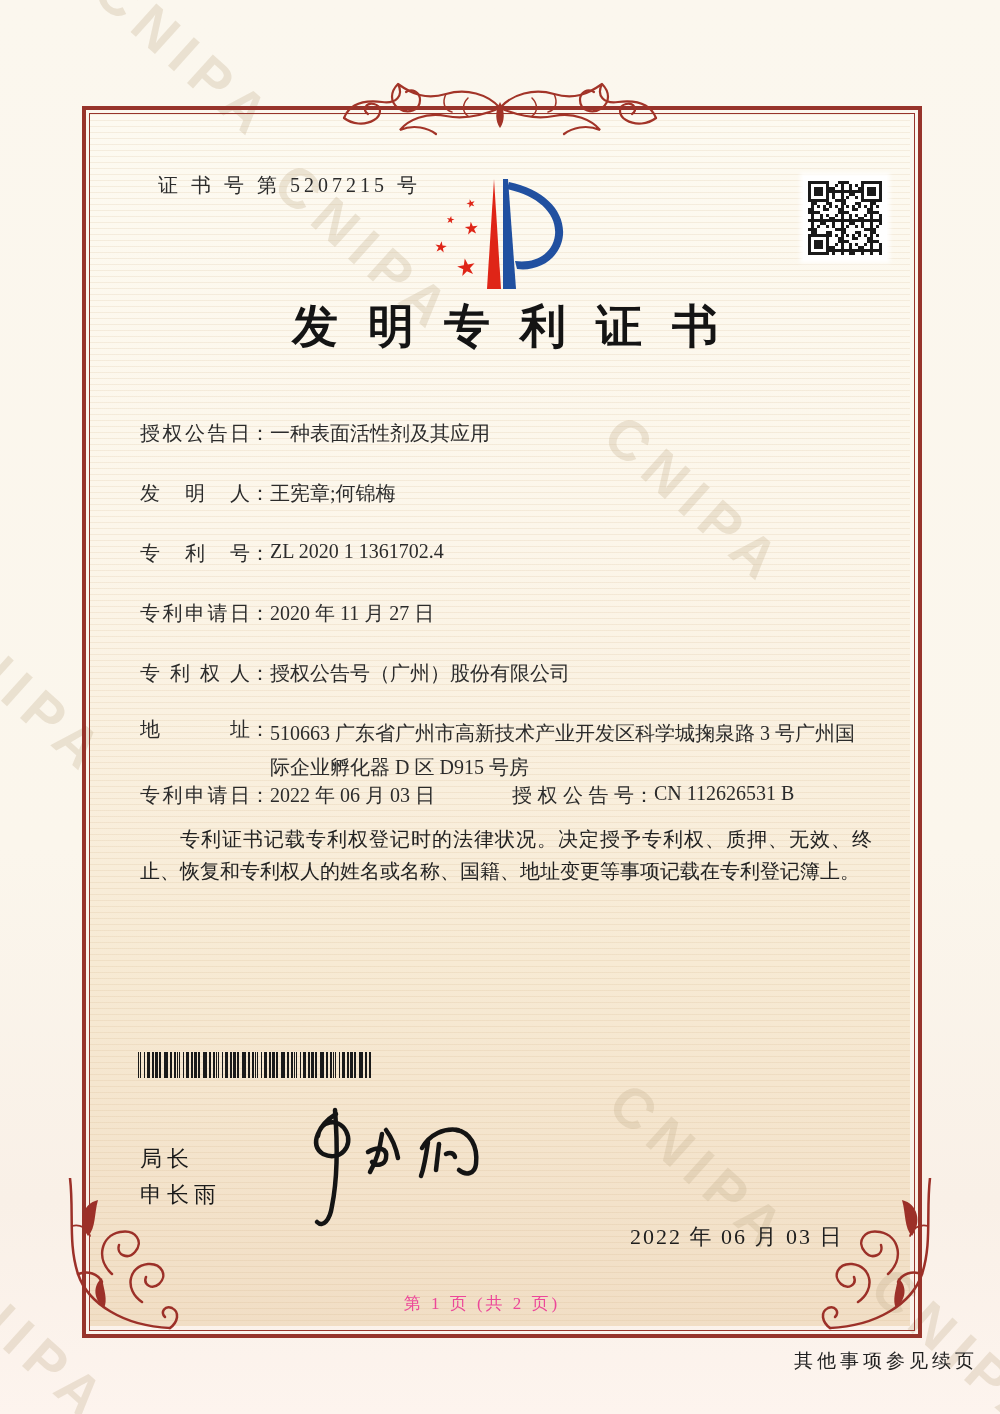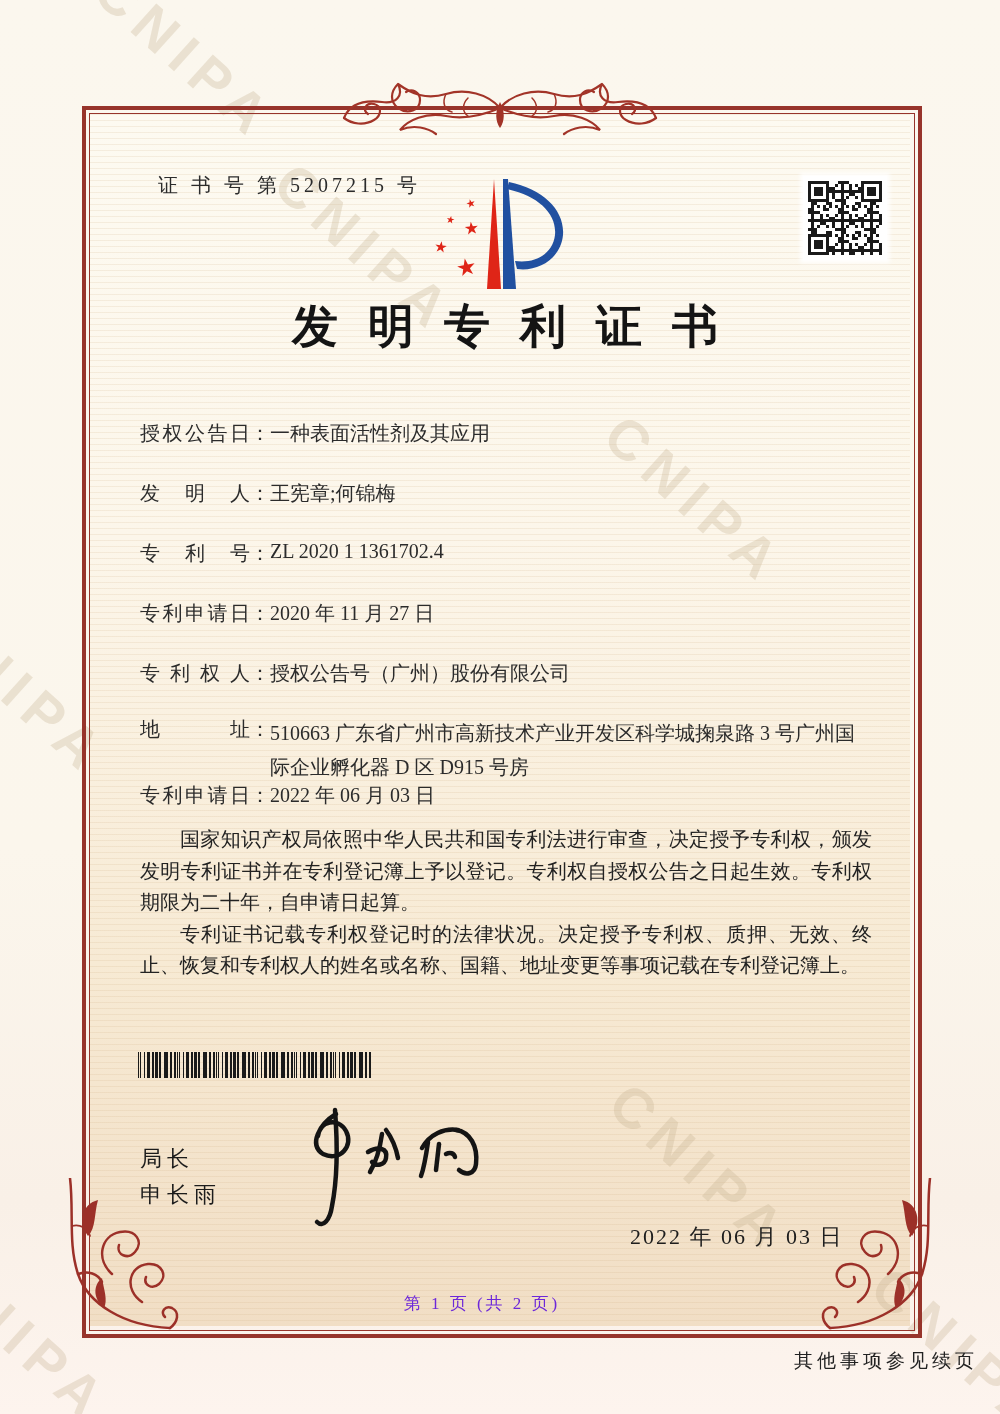--- a/index.html
+++ b/index.html
@@ -60,21 +60,21 @@
   .bodytext p{margin:0;text-indent:2em;}
   
   .barcode{left:138px;top:1052px;width:262px;height:26px;z-index:4;overflow:hidden;white-space:nowrap;font-size:0;}
   .barcode i{display:inline-block;background:#1a1a1a;height:26px;}
   .officer{
     left:140px;z-index:4;font-size:22px;color:#1c1c1c;letter-spacing:5px;
     font-family:"Liberation Sans","DejaVu Sans",sans-serif;
   }
   .signature{left:278px;top:1104px;z-index:4;}
   .issue-date{left:630px;top:1222px;font-size:22px;color:#1e1e1e;letter-spacing:2px;z-index:4;}
-  .page-info{left:82px;top:1292px;width:800px;text-align:center;font-size:17px;letter-spacing:3px;color:#6d28d9;z-index:4;}
+  .page-info{left:82px;top:1292px;width:800px;text-align:center;font-size:17px;letter-spacing:3px;color:#ec4899;z-index:4;}
   .footer-note{left:0;right:22px;top:1348px;text-align:right;font-size:19px;letter-spacing:4px;color:#222;z-index:4;}
   .ornament{z-index:3;}
 </style>
 </head>
 <body>
 
 <div class="abs paper"></div>
 
 <span class="abs wm" style="left:185px;top:55px">CNIPA</span>
 <span class="abs wm" style="left:365px;top:248px">CNIPA</span>
@@ -491,24 +491,26 @@
   <span class="flabel">专利申请日</span><span class="colon">：</span><span class="fvalue">2020 年 11 月 27 日</span>
 </div>
 <div class="abs frow" style="top:660px">
   <span class="flabel">专利权人</span><span class="colon">：</span><span class="fvalue">授权公告号（广州）股份有限公司</span>
 </div>
 <div class="abs frow" style="top:716px">
   <span class="flabel">地址</span><span class="colon">：</span><span class="fvalue wrap">510663 广东省广州市高新技术产业开发区科学城掬泉路 3 号广州国际企业孵化器 D 区 D915 号房</span>
 </div>
 <div class="abs frow" style="top:782px;width:740px">
   <span class="flabel">专利申请日</span><span class="colon">：</span><span class="fvalue">2022 年 06 月 03 日</span>
+  <span class="grant-group2">
+    <span class="flabel" style="width:122px">授权公告号</span><span class="colon">：</span><span class="fvalue">CN 112626531 B</span>
+  </span>
 </div>
 
 <div class="abs bodytext">
-  <p>国家知识产权局依照中华人民共和国专利法进行审查，决定授予专利权，颁发发明专利证书并在专利登记簿上予以登记。专利权自授权公告之日起生效。专利权期限为二十年，自申请日起算。</p>
   <p>专利证书记载专利权登记时的法律状况。决定授予专利权、质押、无效、终止、恢复和专利权人的姓名或名称、国籍、地址变更等事项记载在专利登记簿上。</p>
 </div>
 
 <div class="abs barcode">
   <span><i style="width:1px;margin-right:1px"></i><i style="width:1px;margin-right:3px"></i><i style="width:1px;margin-right:2px"></i><i style="width:3px;margin-right:2px"></i><i style="width:2px;margin-right:1px"></i><i style="width:3px;margin-right:1px"></i><i style="width:2px;margin-right:3px"></i><i style="width:4px;margin-right:2px"></i><i style="width:2px;margin-right:2px"></i><i style="width:2px;margin-right:1px"></i><i style="width:1px;margin-right:1px"></i><i style="width:1px;margin-right:3px"></i><i style="width:1px;margin-right:2px"></i><i style="width:3px;margin-right:2px"></i><i style="width:2px;margin-right:1px"></i><i style="width:3px;margin-right:1px"></i><i style="width:2px;margin-right:3px"></i><i style="width:4px;margin-right:2px"></i><i style="width:2px;margin-right:2px"></i><i style="width:2px;margin-right:1px"></i><i style="width:1px;margin-right:1px"></i><i style="width:1px;margin-right:3px"></i><i style="width:1px;margin-right:2px"></i><i style="width:3px;margin-right:2px"></i><i style="width:2px;margin-right:1px"></i><i style="width:3px;margin-right:1px"></i><i style="width:2px;margin-right:3px"></i><i style="width:4px;margin-right:2px"></i><i style="width:2px;margin-right:2px"></i><i style="width:2px;margin-right:1px"></i><i style="width:1px;margin-right:1px"></i><i style="width:1px;margin-right:3px"></i><i style="width:1px;margin-right:2px"></i><i style="width:3px;margin-right:2px"></i><i style="width:2px;margin-right:1px"></i><i style="width:3px;margin-right:1px"></i><i style="width:2px;margin-right:3px"></i><i style="width:4px;margin-right:2px"></i><i style="width:2px;margin-right:2px"></i><i style="width:2px;margin-right:1px"></i><i style="width:1px;margin-right:1px"></i><i style="width:1px;margin-right:3px"></i><i style="width:1px;margin-right:2px"></i><i style="width:3px;margin-right:2px"></i><i style="width:2px;margin-right:1px"></i><i style="width:3px;margin-right:1px"></i><i style="width:2px;margin-right:3px"></i><i style="width:4px;margin-right:2px"></i><i style="width:2px;margin-right:2px"></i><i style="width:2px;margin-right:1px"></i><i style="width:1px;margin-right:1px"></i><i style="width:1px;margin-right:3px"></i><i style="width:1px;margin-right:2px"></i><i style="width:3px;margin-right:2px"></i><i style="width:2px;margin-right:1px"></i><i style="width:3px;margin-right:1px"></i><i style="width:2px;margin-right:3px"></i><i style="width:4px;margin-right:2px"></i><i style="width:2px;margin-right:2px"></i><i style="width:2px;margin-right:1px"></i></span>
 </div>
 
 <div class="abs officer" style="top:1144px">局长</div>
 <div class="abs officer" style="top:1180px">申长雨</div>
 

